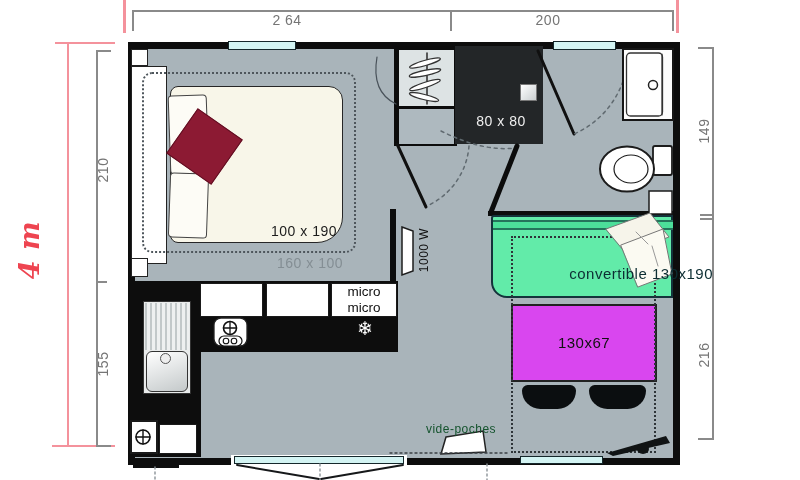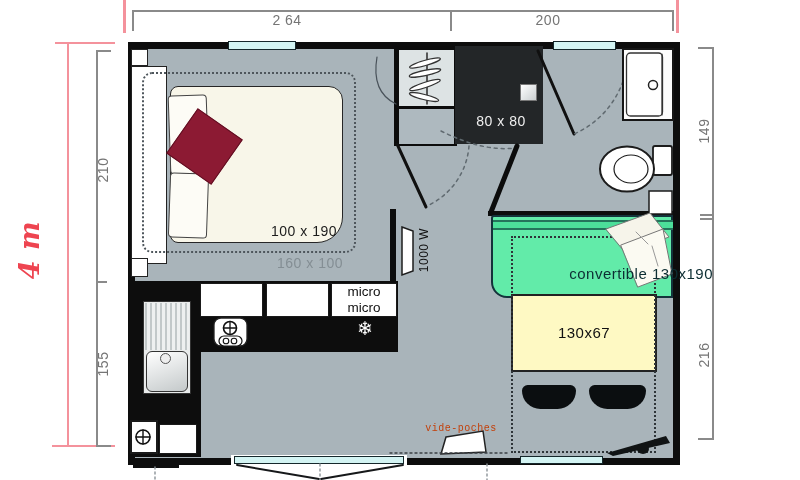--- a/index.html
+++ b/index.html
@@ -75,21 +75,21 @@
   <div class="abs" style="left:520px;top:84px;width:17px;height:17px;background:linear-gradient(135deg,#ffffff,#c9ced0);border:1px solid #777;box-sizing:border-box;z-index:3;"></div>
   <div class="lbl" style="left:455px;top:113px;width:92px;color:#efefef;z-index:7;">80 x 80</div>
 
   <div class="lbl rot" style="left:394px;top:242px;width:60px;font-size:12px;color:#111;z-index:7;">1000 W</div>
 
   <div class="abs" style="left:491px;top:215px;width:182px;height:83px;background:#62eba9;border:2px solid #14333b;box-sizing:border-box;border-radius:3px 0 0 16px;z-index:2;"></div>
   <div class="abs" style="left:493px;top:220px;width:180px;height:10px;background:#4cdf9a;border-top:2px solid rgba(10,45,50,.6);border-bottom:2px solid rgba(10,45,50,.6);box-sizing:border-box;z-index:3;"></div>
   <div class="abs" style="left:511px;top:236px;width:145px;height:217px;border:2px dotted #2e3438;box-sizing:border-box;z-index:5;"></div>
   <div class="lbl" style="left:510px;top:266px;width:160px;text-align:right;font-size:15px;color:#0d2e33;z-index:7;margin-left:43px;">convertible 130x190</div>
 
-  <div class="abs" style="left:511px;top:294px;width:146px;height:78px;background:#fef9c3;border:2px solid #222;box-sizing:border-box;z-index:3;display:flex;align-items:center;justify-content:center;">
+  <div class="abs" style="left:511px;top:304px;width:146px;height:78px;background:#d946ef;border:2px solid #222;box-sizing:border-box;z-index:3;display:flex;align-items:center;justify-content:center;">
     <span class="lbl" style="position:static;font-size:15px;color:#111;">130x67</span>
   </div>
   <div class="abs" style="left:522px;top:385px;width:54px;height:24px;background:#0b0e10;border-radius:8px 8px 26px 26px;z-index:3;"></div>
   <div class="abs" style="left:589px;top:385px;width:57px;height:24px;background:#0b0e10;border-radius:8px 8px 26px 26px;z-index:3;"></div>
 
   <div class="abs" style="left:135px;top:281px;width:263px;height:71px;background:#0d0d0d;z-index:2;"></div>
   <div class="abs" style="left:135px;top:281px;width:66px;height:176px;background:#0d0d0d;z-index:2;"></div>
   <div class="cab" style="left:200px;top:283px;width:63px;height:34px;z-index:3;"></div>
   <div class="cab" style="left:266px;top:283px;width:63px;height:34px;z-index:3;"></div>
   <div class="cab" style="left:331px;top:283px;width:66px;height:34px;z-index:3;text-align:center;font-size:13.5px;line-height:16px;color:#111;">
@@ -104,21 +104,21 @@
   <div class="cab" style="left:130px;top:420px;width:28px;height:34px;border-width:2px;z-index:3;"></div>
   <div class="cab" style="left:159px;top:424px;width:38px;height:30px;z-index:3;"></div>
   <div class="abs" style="left:133px;top:459px;width:46px;height:9px;background:#0d0d0d;z-index:3;"></div>
 
   <div class="win" style="left:228px;top:41px;width:68px;height:9px;z-index:4;"></div>
   <div class="win" style="left:553px;top:41px;width:63px;height:9px;z-index:4;"></div>
   <div class="abs" style="left:231px;top:455px;width:176px;height:10px;background:#fff;z-index:3;"></div>
   <div class="win" style="left:234px;top:456px;width:170px;height:8px;z-index:4;"></div>
   <div class="win" style="left:520px;top:456px;width:83px;height:8px;z-index:4;"></div>
 
-  <div class="lbl" style="left:415px;top:421px;width:92px;font-size:10px;color:#c2410c;z-index:7;font-family:Liberation Mono, monospace;">vide-poches</div>
+  <div class="lbl" style="left:415px;top:421px;width:92px;font-size:12px;color:#14532d;z-index:7;">vide-poches</div>
 
   <svg class="abs" width="800" height="480" viewBox="0 0 800 480" style="left:0;top:0;z-index:6;">
     <g stroke-linecap="round" fill="none">
 
       <line x1="427" y1="53" x2="427" y2="104" stroke="#2a2a2a" stroke-width="1.5"></line>
       <g stroke="#333" stroke-width="1.2" fill="#fff">
         <ellipse cx="425" cy="63" rx="16" ry="2.6" transform="rotate(-16 425 63)"></ellipse>
         <ellipse cx="425" cy="73" rx="16" ry="2.6" transform="rotate(-12 425 73)"></ellipse>
         <ellipse cx="425" cy="85" rx="16" ry="2.6" transform="rotate(-18 425 85)"></ellipse>
         <ellipse cx="424" cy="97" rx="15" ry="2.6" transform="rotate(14 424 97)"></ellipse>

